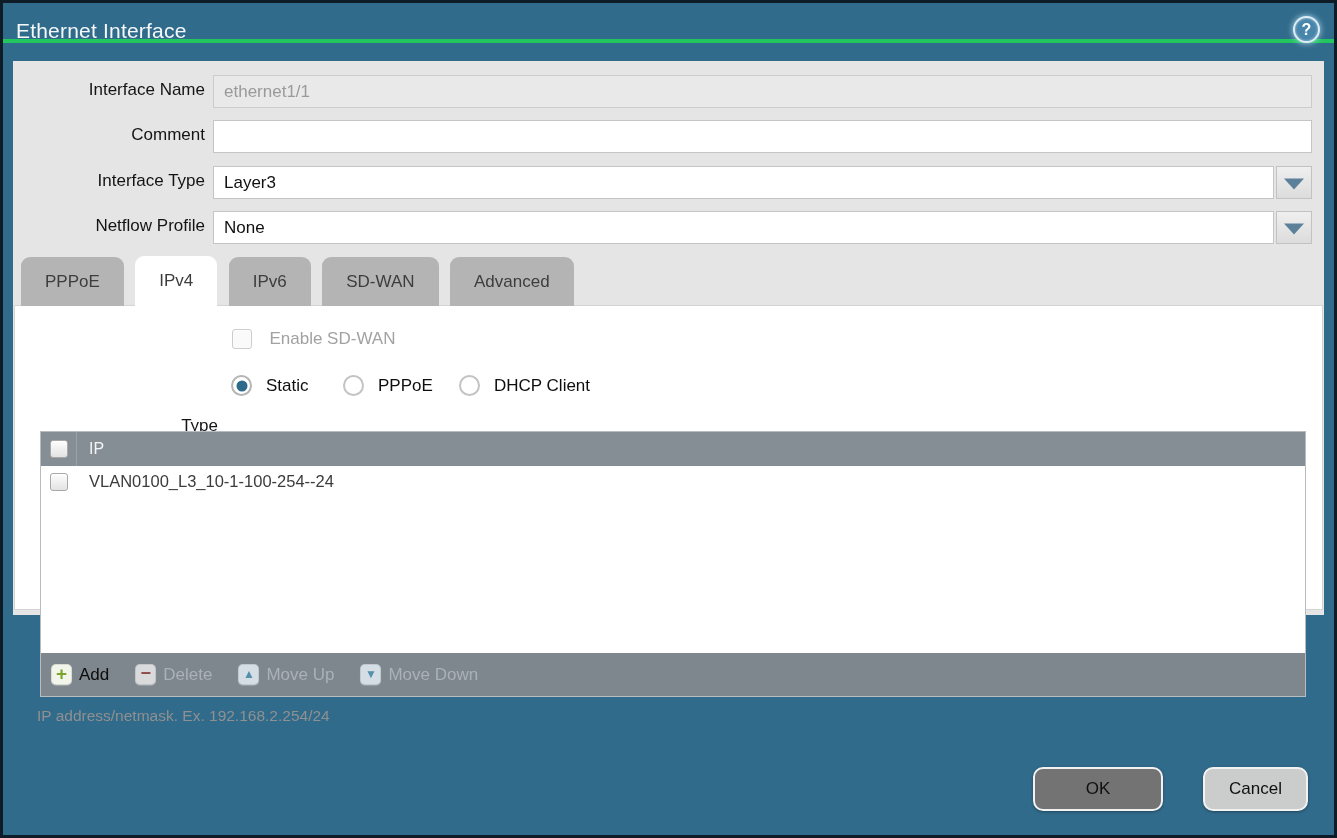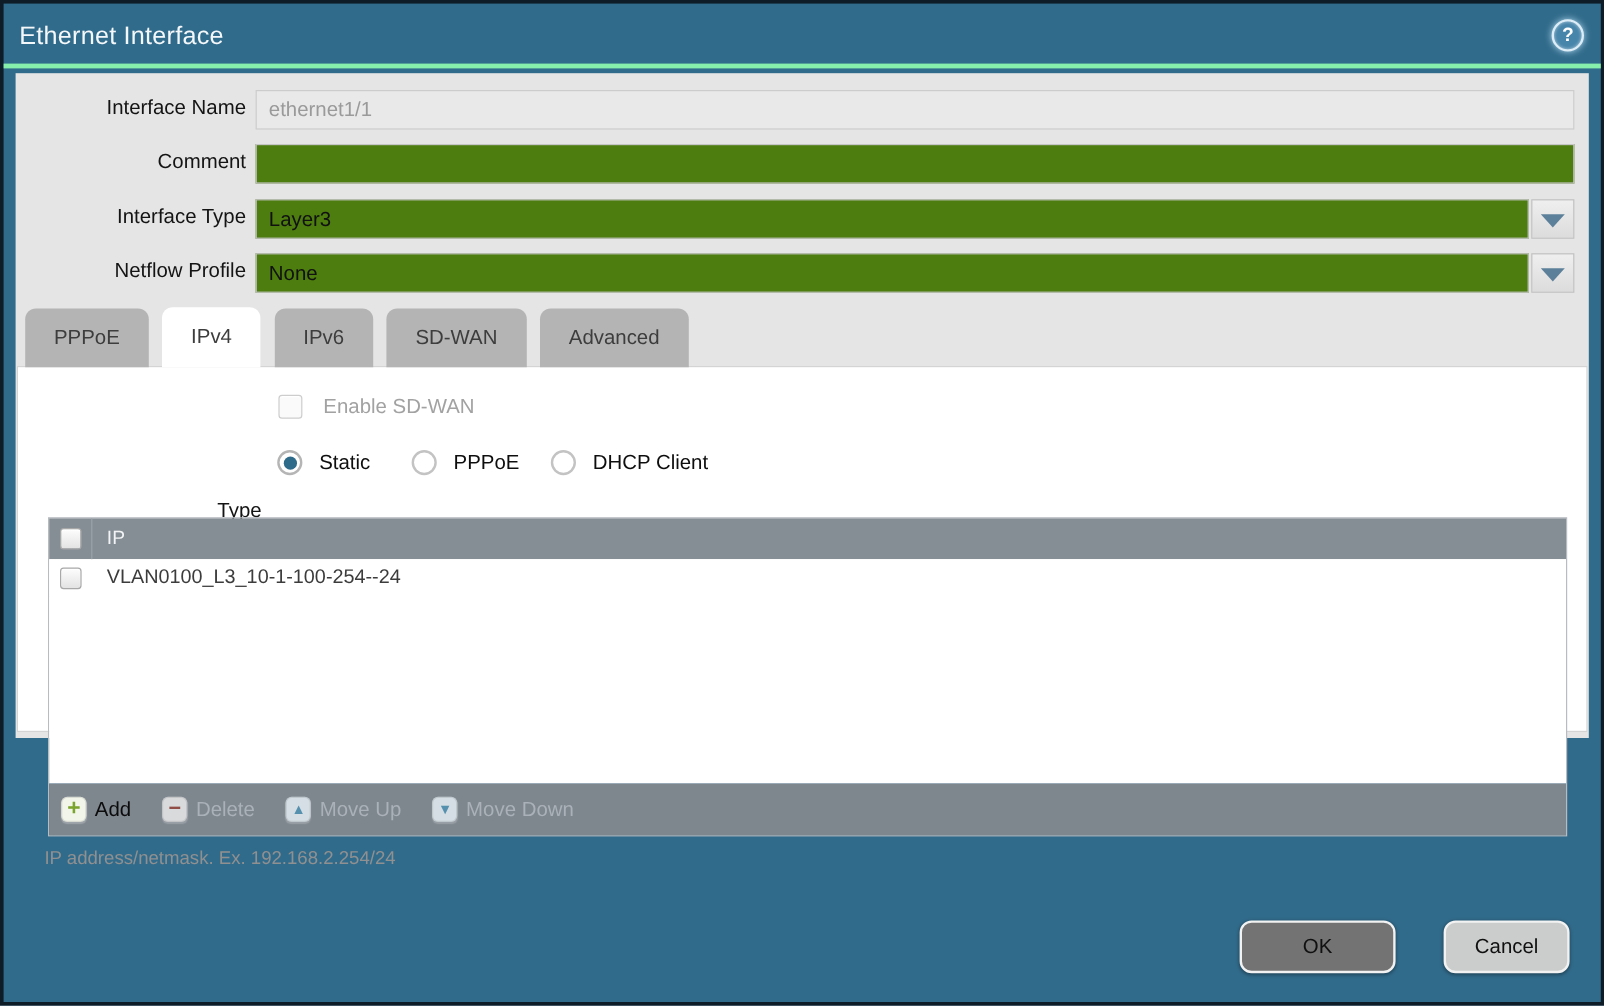--- a/index.html
+++ b/index.html
@@ -2,32 +2,32 @@
 <html><head>
 <meta charset="utf-8">
 <style>
   * { margin:0; padding:0; box-sizing:border-box; }
   html,body { width:1337px; height:838px; }
   body { font-family:"Liberation Sans","DejaVu Sans",sans-serif; position:relative; background:#0e1c28; }
 
   .frame { position:absolute; inset:0; background:#316b8b; border:3px solid #0e1c28; }
 
   
-  .titlebar { position:absolute; left:0; right:0; top:0; height:54px; border-bottom:4px solid #86efac; }
+  .titlebar { position:absolute; left:0; right:0; top:0; height:40px; border-bottom:4px solid #22c55e; }
   .title { position:absolute; left:13px; top:16px; font-size:21px; color:#f5f8fa; letter-spacing:0.2px; }
   .help-btn { position:absolute; right:14px; top:13px; width:27px; height:27px; border-radius:50%;
               background:#4785aa; border:2px solid #dcedf7; box-shadow:0 0 6px rgba(185,224,246,.95), inset 0 0 3px rgba(255,255,255,.6);
               color:#ffffff; font-size:16px; font-weight:bold; text-align:center; line-height:23px; cursor:pointer; }
 
   
   .content { position:absolute; left:10px; right:10px; top:58px; height:554px; background:#e5e5e5; }
 
   .form-row { position:absolute; left:0; right:0; height:33px; }
   .form-label { position:absolute; left:0; width:192px; top:5px; text-align:right; font-size:17px; color:#141414; }
-  .field { position:absolute; left:200px; top:0; height:33px; background:#4d7c0f; border:1px solid #c5c5c5;
+  .field { position:absolute; left:200px; top:0; height:33px; background:#ffffff; border:1px solid #c5c5c5;
            font-size:17px; color:#111; padding:0 10px; font-family:"Liberation Sans","DejaVu Sans",sans-serif; }
   .field.full { right:12px; }
   .field.with-btn { right:50px; }
   .field:disabled, .field.disabled { background:#e9e9e9; color:#9a9a9a; border-color:#cccccc; }
   .drop-btn { position:absolute; right:12px; top:0; width:36px; height:33px;
               background:linear-gradient(#efefef,#dcdcdc); border:1px solid #c2c2c2; cursor:pointer; }
   .drop-btn .tri { position:absolute; left:50%; top:50%; transform:translate(-50%,-40%);
                    width:0; height:0; border-left:10px solid transparent; border-right:10px solid transparent;
                    border-top:11px solid #5c809a; }
 

